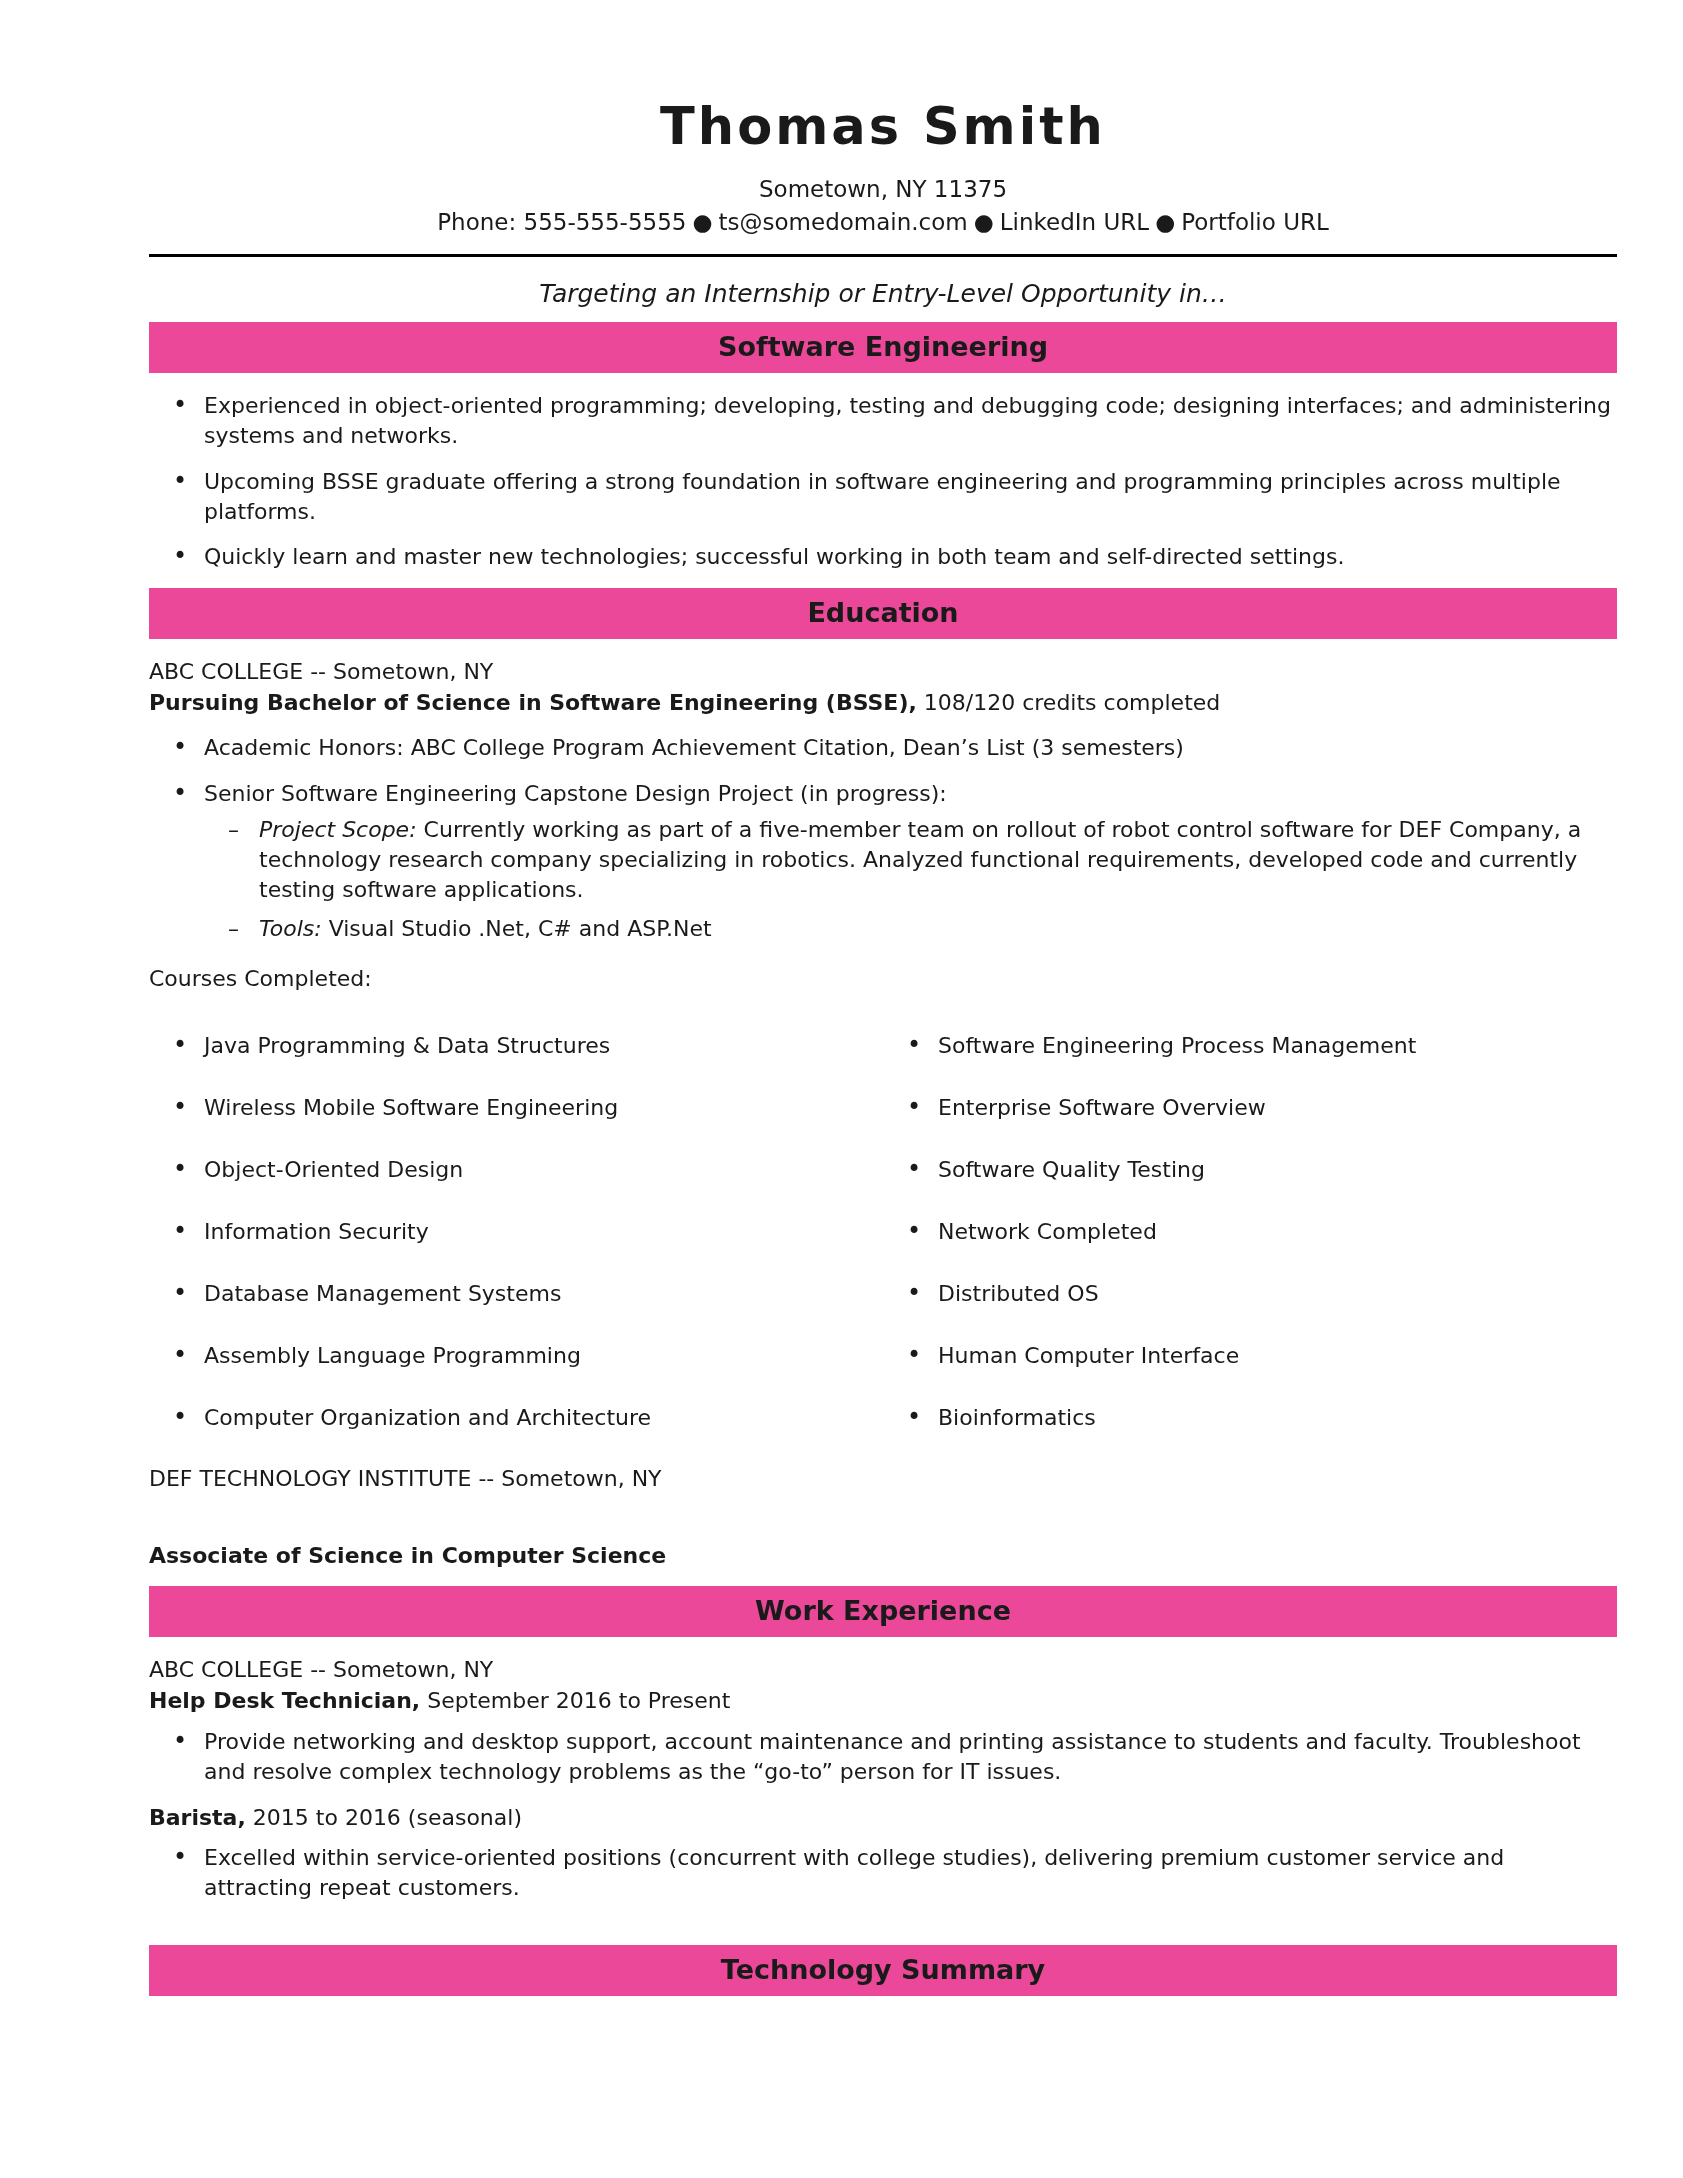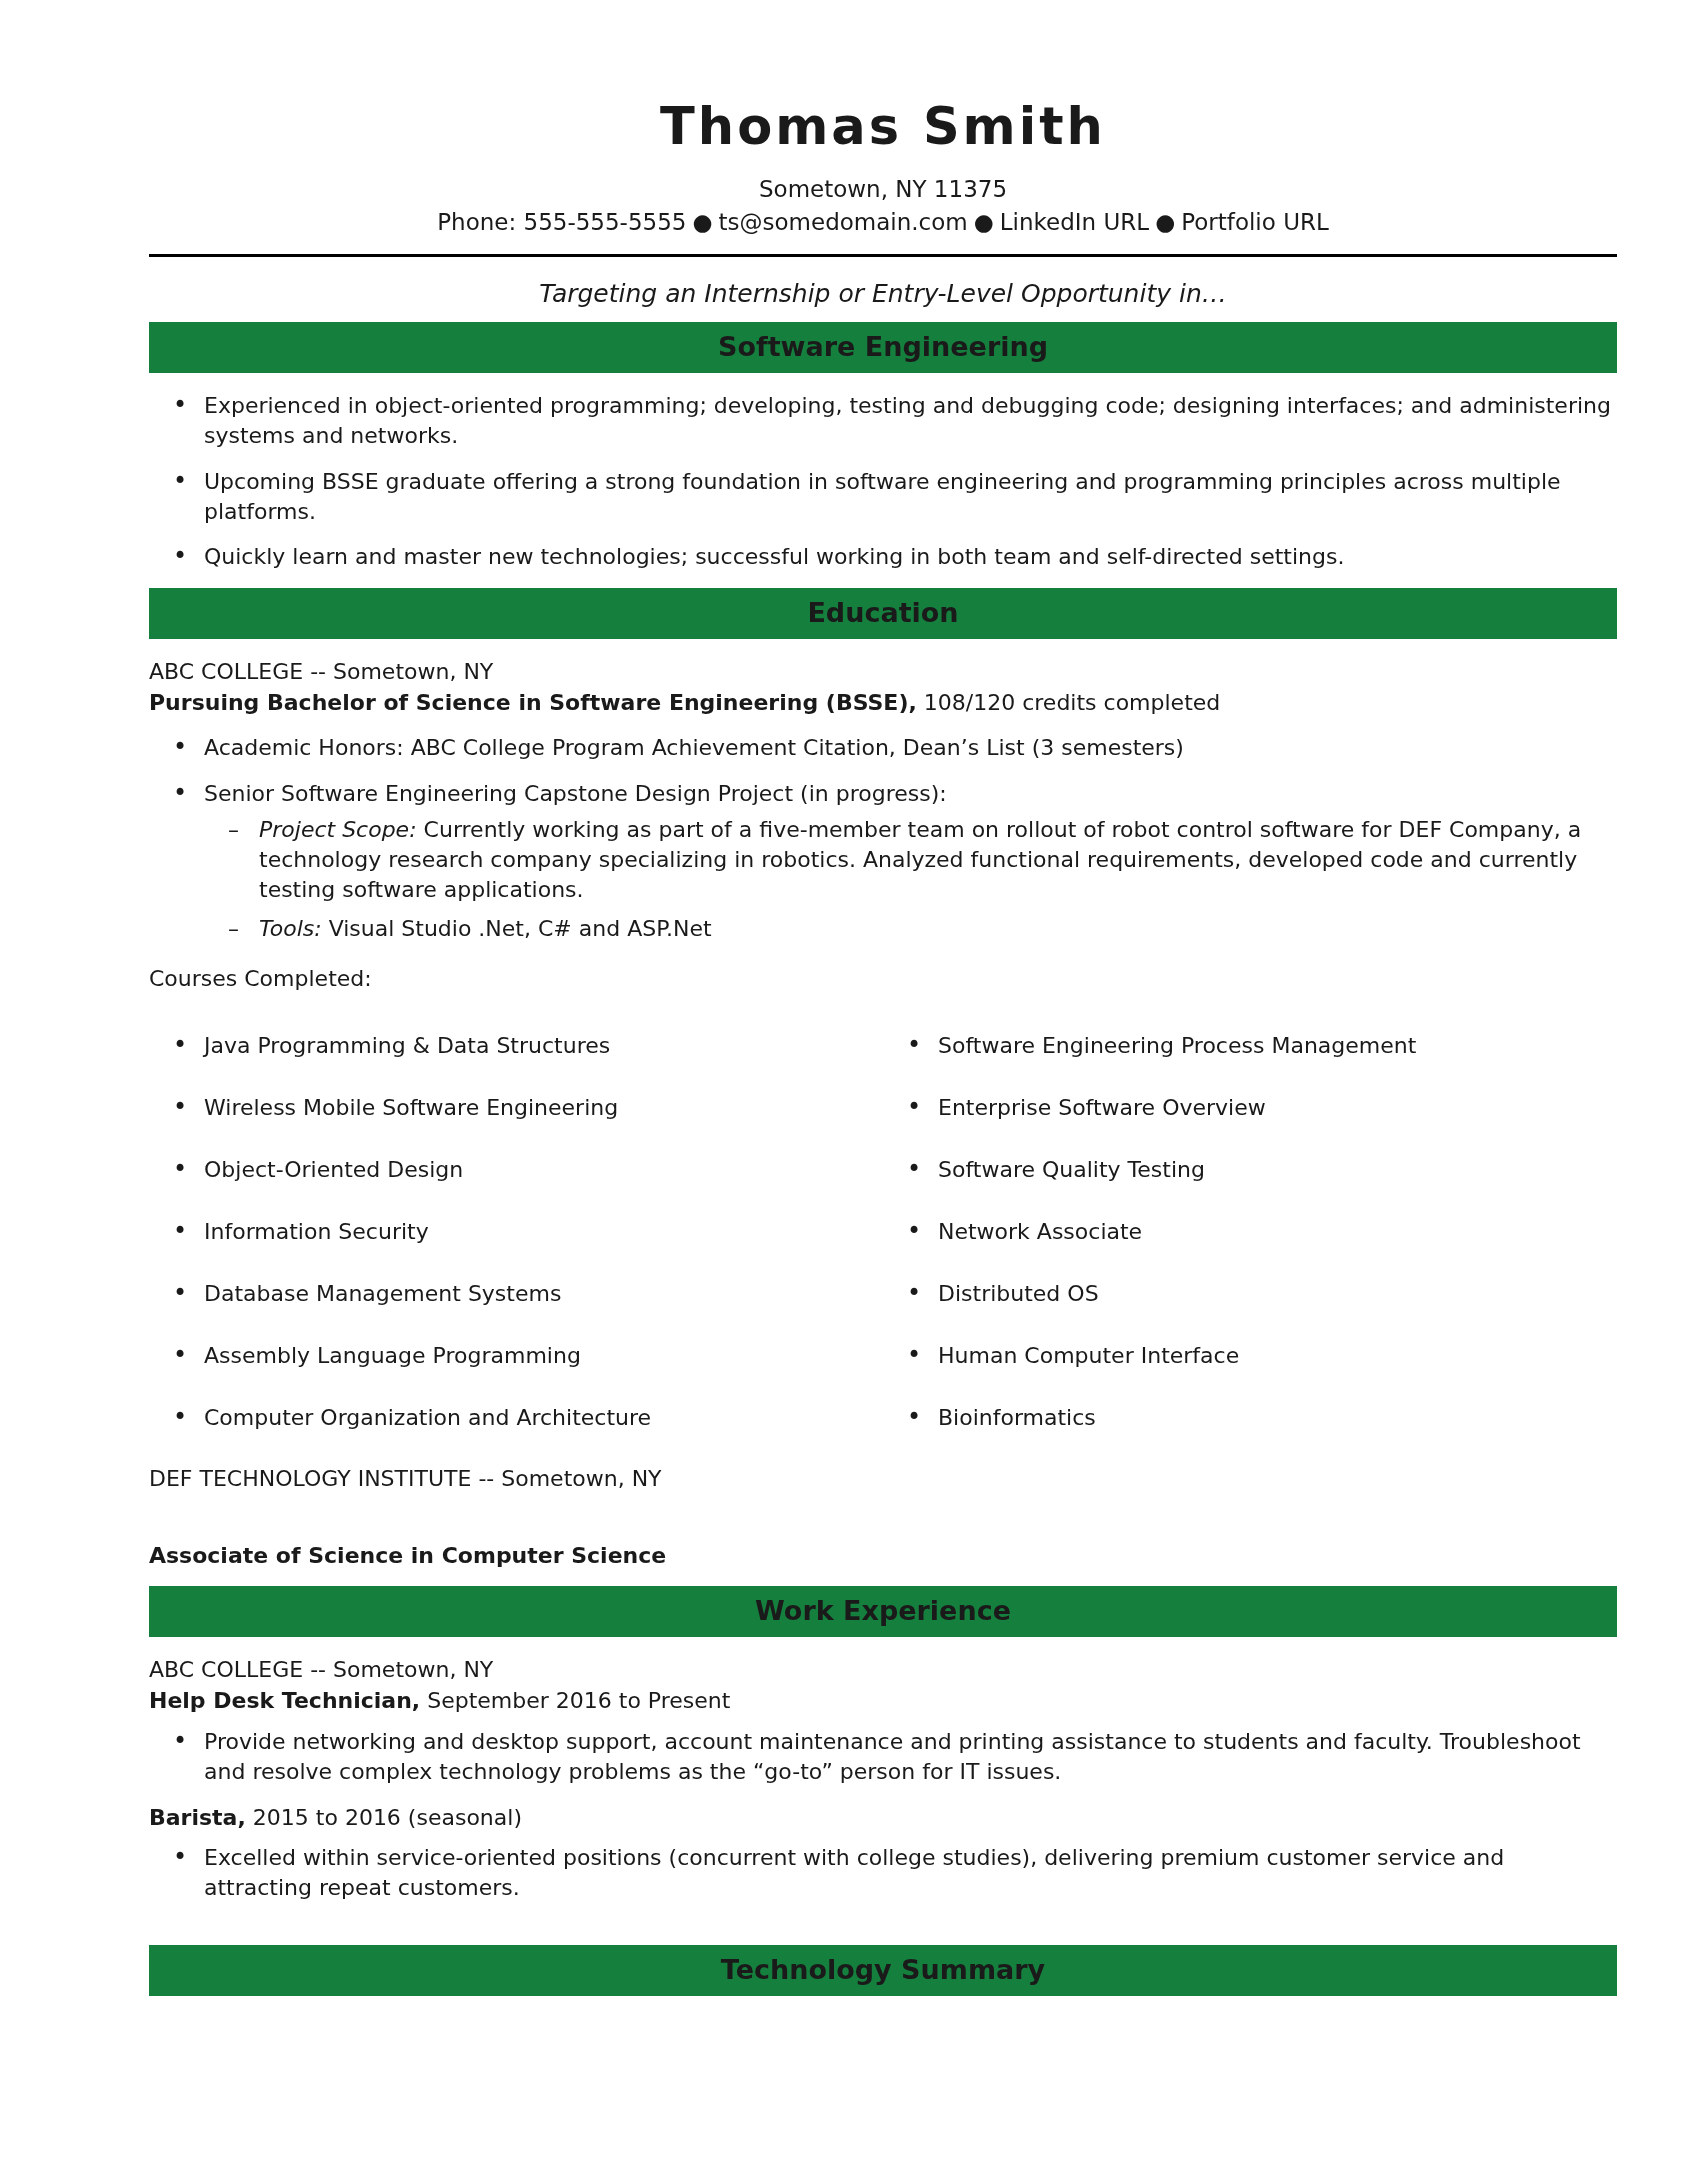--- a/index.html
+++ b/index.html
@@ -50,21 +50,21 @@
     margin: 14px 0 0 0;
   }
   .targeting {
     text-align: center;
     font-style: italic;
     font-size: 25px;
     margin: 22px 0 14px 0;
   }
   
   .bar {
-    background: #15803d;
+    background: #ec4899;
     text-align: center;
     font-size: 27px;
     font-weight: bold;
     padding: 9px 0 11px 0;
     margin: 8px 0 18px 0;
   }
   
   ul.b {
     list-style: none;
     margin: 0;
@@ -187,21 +187,21 @@
         <li>Database Management Systems</li>
         <li>Assembly Language Programming</li>
         <li>Computer Organization and Architecture</li>
       </ul>
     </div>
     <div class="col">
       <ul class="b">
         <li>Software Engineering Process Management</li>
         <li>Enterprise Software Overview</li>
         <li>Software Quality Testing</li>
-        <li>Network Associate</li>
+        <li>Network Completed</li>
         <li>Distributed OS</li>
         <li>Human Computer Interface</li>
         <li>Bioinformatics</li>
       </ul>
     </div>
   </div>
 
   <div class="spacer-sm"></div>
 
   <div>

